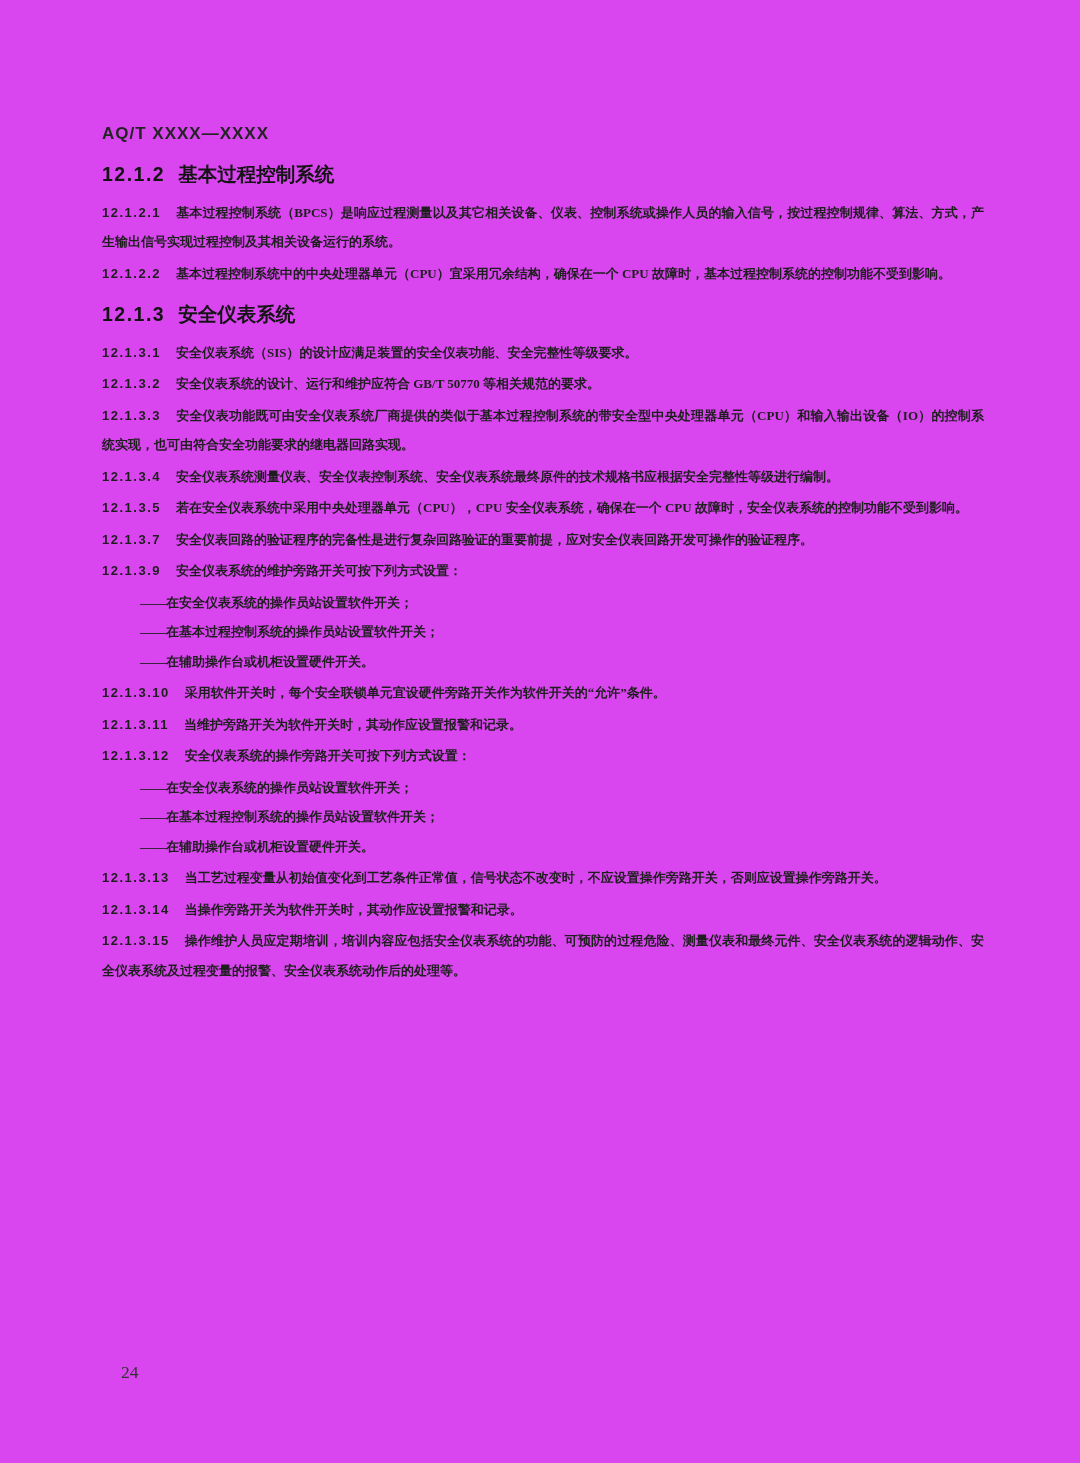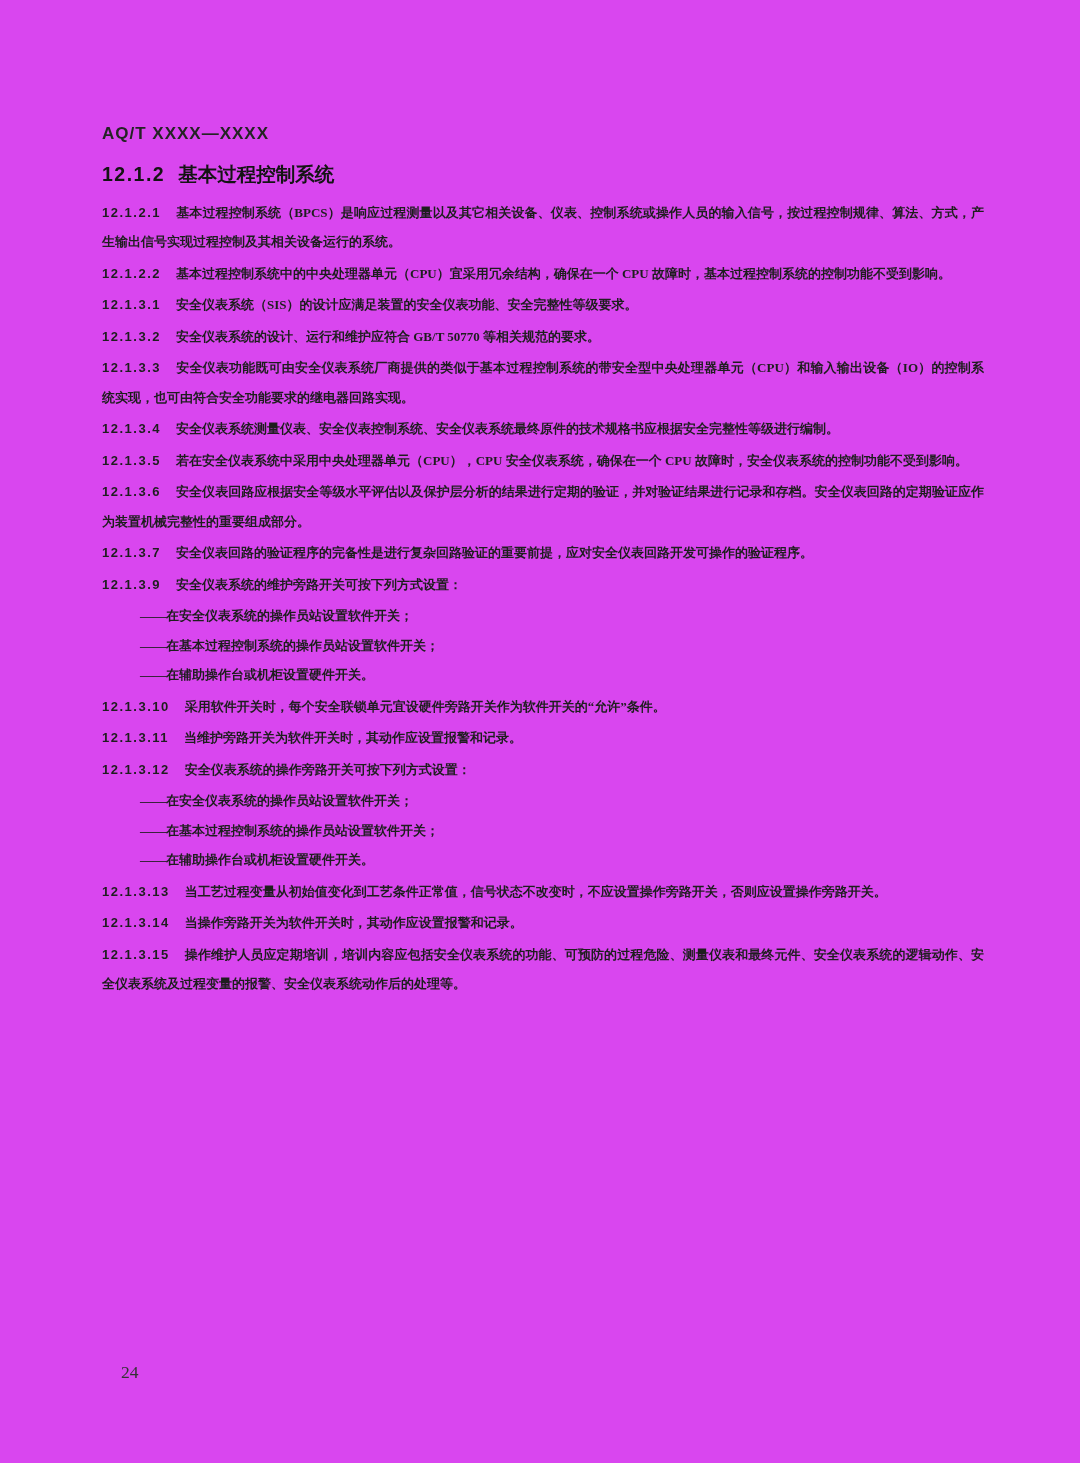--- a/index.html
+++ b/index.html
@@ -65,26 +65,26 @@
 </head>
 <body>
 
 <div class="page">
   <div class="doc-header">AQ/T XXXX—XXXX</div>
 
   <div class="content">
       <div class="block h2"><span class="num">12.1.2</span><span class="text">基本过程控制系统</span></div>
       <div class="block p"><span class="num">12.1.2.1</span><span class="text">基本过程控制系统（BPCS）是响应过程测量以及其它相关设备、仪表、控制系统或操作人员的输入信号，按过程控制规律、算法、方式，产生输出信号实现过程控制及其相关设备运行的系统。</span></div>
       <div class="block p"><span class="num">12.1.2.2</span><span class="text">基本过程控制系统中的中央处理器单元（CPU）宜采用冗余结构，确保在一个 CPU 故障时，基本过程控制系统的控制功能不受到影响。</span></div>
+      <div class="block h2"><span class="num">12.1.3</span><span class="text">安全仪表系统</span></div>
       <div class="block p"><span class="num">12.1.3.1</span><span class="text">安全仪表系统（SIS）的设计应满足装置的安全仪表功能、安全完整性等级要求。</span></div>
       <div class="block p"><span class="num">12.1.3.2</span><span class="text">安全仪表系统的设计、运行和维护应符合 GB/T 50770 等相关规范的要求。</span></div>
       <div class="block p"><span class="num">12.1.3.3</span><span class="text">安全仪表功能既可由安全仪表系统厂商提供的类似于基本过程控制系统的带安全型中央处理器单元（CPU）和输入输出设备（IO）的控制系统实现，也可由符合安全功能要求的继电器回路实现。</span></div>
       <div class="block p"><span class="num">12.1.3.4</span><span class="text">安全仪表系统测量仪表、安全仪表控制系统、安全仪表系统最终原件的技术规格书应根据安全完整性等级进行编制。</span></div>
       <div class="block p"><span class="num">12.1.3.5</span><span class="text">若在安全仪表系统中采用中央处理器单元（CPU），CPU 安全仪表系统，确保在一个 CPU 故障时，安全仪表系统的控制功能不受到影响。</span></div>
-      <div class="block p"><span class="num">12.1.3.6</span><span class="text">安全仪表回路应根据安全等级水平评估以及保护层分析的结果进行定期的验证，并对验证结果进行记录和存档。安全仪表回路的定期验证应作为装置机械完整性的重要组成部分。</span></div>
       <div class="block p"><span class="num">12.1.3.7</span><span class="text">安全仪表回路的验证程序的完备性是进行复杂回路验证的重要前提，应对安全仪表回路开发可操作的验证程序。</span></div>
       <div class="block p"><span class="num">12.1.3.9</span><span class="text">安全仪表系统的维护旁路开关可按下列方式设置：</span></div>
       <div class="block li">——在安全仪表系统的操作员站设置软件开关；</div>
       <div class="block li">——在基本过程控制系统的操作员站设置软件开关；</div>
       <div class="block li">——在辅助操作台或机柜设置硬件开关。</div>
       <div class="block p"><span class="num">12.1.3.10</span><span class="text">采用软件开关时，每个安全联锁单元宜设硬件旁路开关作为软件开关的“允许”条件。</span></div>
       <div class="block p"><span class="num">12.1.3.11</span><span class="text">当维护旁路开关为软件开关时，其动作应设置报警和记录。</span></div>
       <div class="block p"><span class="num">12.1.3.12</span><span class="text">安全仪表系统的操作旁路开关可按下列方式设置：</span></div>
       <div class="block li">——在安全仪表系统的操作员站设置软件开关；</div>
       <div class="block li">——在基本过程控制系统的操作员站设置软件开关；</div>

